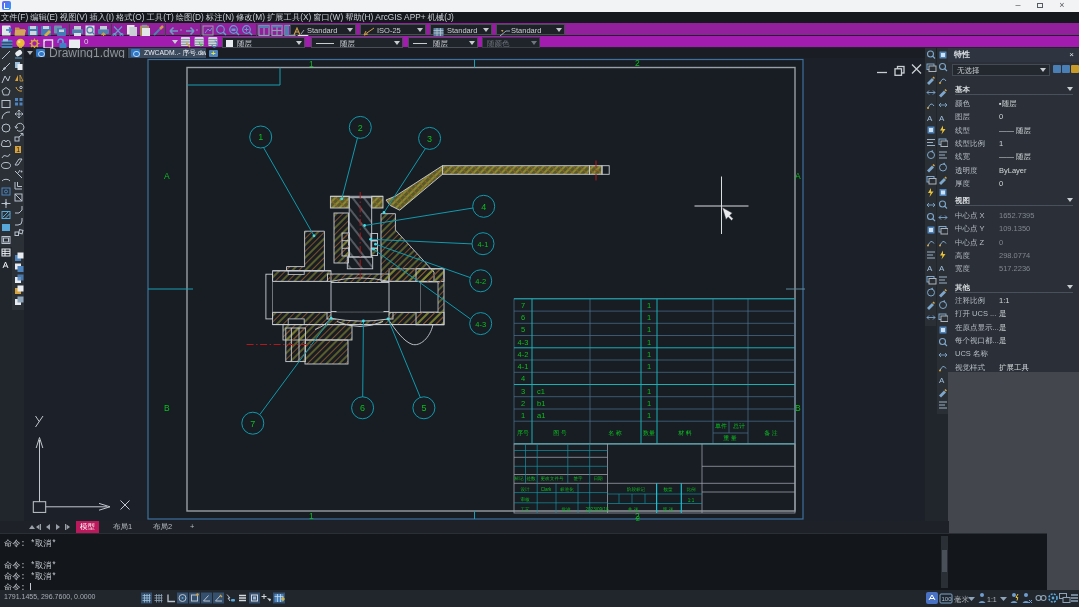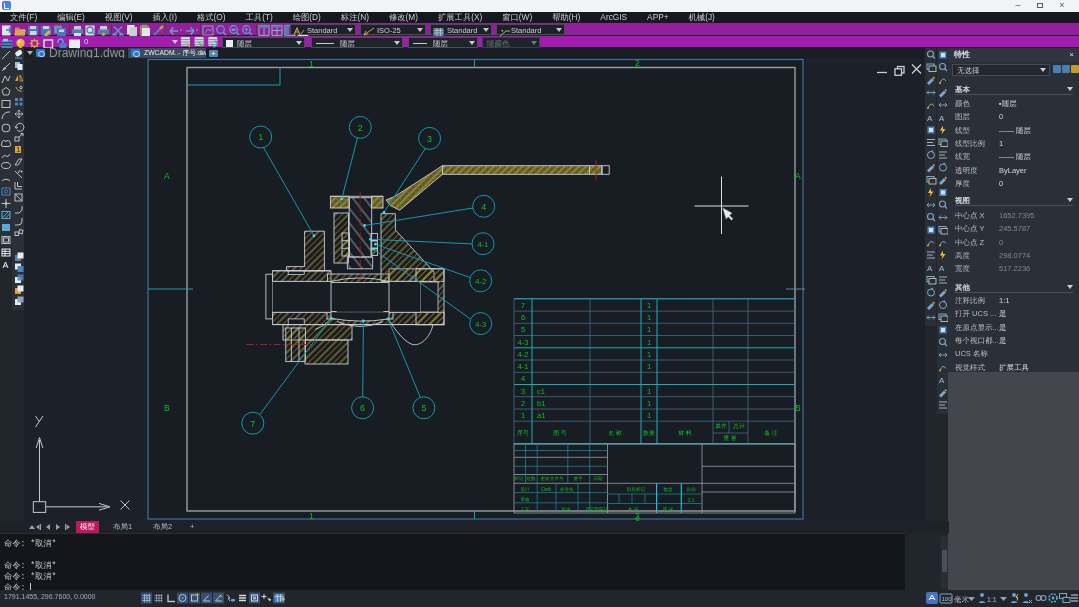--- a/index.html
+++ b/index.html
@@ -6,21 +6,21 @@
 .abs{position:absolute}
 
 #titlebar{left:0;top:0;width:1079px;height:12px;background:#f2f3f5;color:#3c4147;font-size:8.5px;line-height:12px;white-space:nowrap}
 #titlebar .txt{position:absolute;left:13px;top:0}
 #logo{position:absolute;left:2px;top:1px;width:9px;height:9px;border-radius:2px;background:linear-gradient(135deg,#6a60f0,#2e9cf4)}
 #logo:after{content:"";position:absolute;left:2px;top:2px;width:4px;height:5px;border-left:1.5px solid #fff;border-bottom:1.5px solid #fff}
 #wbtns{position:absolute;right:6px;top:0;color:#555b61;font-size:9px;letter-spacing:0;line-height:11px}
 #wbtns span{display:inline-block;width:22px;text-align:center;font-style:normal}
 
 #menubar{left:0;top:12px;width:1079px;height:11px;background:#15181d;color:#c9ced4;font-size:8.3px;line-height:11px;white-space:nowrap}
-#menubar span{display:inline-block;padding:0 10px}
+#menubar span{display:inline-block;padding:0 1px}
 
 .tbar{background:#a21caf;border-bottom:1px solid #21242a}
 #tb1{left:0;top:23px;width:1079px;height:13px;filter:saturate(0.88) brightness(0.97)}
 #tb2{left:0;top:36px;width:1079px;height:12px}
 .combo{position:absolute;top:1px;height:11px;background:#1f232a;border:1px solid #4a4f57;color:#d2d6da;font-size:7.5px;line-height:9px;white-space:nowrap}
 .combo .car{position:absolute;right:2px;top:3px;width:0;height:0;border-left:3px solid transparent;border-right:3px solid transparent;border-top:4px solid #c8cdd2}
 .combo .ci{position:absolute;left:2px;top:1.5px}
 .combo .ct{position:absolute;left:16px;top:1px}
 
 #tabbar{left:0;top:48px;width:1079px;height:10px;background:#1a1d23}
@@ -31,21 +31,21 @@
 
 #canvaswrap{left:24px;top:58px;width:901px;height:463px;background:#1c2028}
 #lefttools{left:0;top:48px;width:36px;height:473px;z-index:3}
 #righttools{left:925px;top:48px;width:23px;height:473px;z-index:3}
 #proppanel{left:948px;top:48px;width:131px;height:542px;background:#2b3038}
 
 #mtabs{left:0;top:521px;width:949px;height:12px;background:#1e2228;color:#b4bac1;font-size:8px;line-height:12px}
 .mtab{position:absolute;top:0;height:12px;padding:0 4px;font-size:7.5px}
 .mtab.act{background:#be185d;color:#fff}
 
-#cmd{left:0;top:533px;width:905px;height:57px;background:#13161b;border-top:1px solid #2a2e35;color:#c5cbd1;font-size:8.2px;font-family:"Liberation Mono",monospace}
+#cmd{left:0;top:533px;width:1047px;height:57px;background:#13161b;border-top:1px solid #2a2e35;color:#c5cbd1;font-size:8.2px;font-family:"Liberation Mono",monospace}
 #cmd div{position:absolute;left:4px;white-space:pre}
 
 #status{left:0;top:590px;width:1079px;height:17px;background:#21252c;color:#a9afb7;font-size:7px;line-height:17px}
 
 .prow{position:absolute;left:7px;width:120px;height:13px;color:#b6bcc4;font-size:7.5px;line-height:13px;white-space:nowrap}
 .prow i{position:absolute;left:44px;font-style:normal;color:#d3d7db}
 .prow i.gv{color:#80868e}
 .psec{position:absolute;left:7px;width:118px;height:11px;color:#d6dade;font-size:7.5px;font-weight:bold;line-height:11px;border-bottom:1px solid #4a505a}
 .pcar{position:absolute;right:0;top:3px;width:0;height:0;border-left:3.5px solid transparent;border-right:3.5px solid transparent;border-top:4.5px solid #c8cdd2}
 .ppico{position:absolute;width:8px;height:8px;background:#4a7fb5;border-radius:1px}
@@ -809,21 +809,21 @@
     <div class="psec" style="top:36px">基本<span class="pcar"></span></div>
     <div class="prow" style="top:49px">颜色<i>▪随层</i></div>
     <div class="prow" style="top:62.3px">图层<i>0</i></div>
     <div class="prow" style="top:75.6px">线型<i>—— 随层</i></div>
     <div class="prow" style="top:88.9px">线型比例<i>1</i></div>
     <div class="prow" style="top:102.2px">线宽<i>—— 随层</i></div>
     <div class="prow" style="top:115.5px">透明度<i>ByLayer</i></div>
     <div class="prow" style="top:128.8px">厚度<i>0</i></div>
     <div class="psec" style="top:147px">视图<span class="pcar"></span></div>
     <div class="prow" style="top:161px">中心点 X<i class="gv">1652.7395</i></div>
-    <div class="prow" style="top:174.3px">中心点 Y<i class="gv">245.5787</i></div>
+    <div class="prow" style="top:174.3px">中心点 Y<i class="gv">109.1350</i></div>
     <div class="prow" style="top:187.6px">中心点 Z<i class="gv">0</i></div>
     <div class="prow" style="top:200.9px">高度<i class="gv">298.0774</i></div>
     <div class="prow" style="top:214.2px">宽度<i class="gv">517.2236</i></div>
     <div class="psec" style="top:234px">其他<span class="pcar"></span></div>
     <div class="prow" style="top:246px">注释比例<i>1:1</i></div>
     <div class="prow" style="top:259.3px">打开 UCS ...<i>是</i></div>
     <div class="prow" style="top:272.6px">在原点显示...<i>是</i></div>
     <div class="prow" style="top:285.9px">每个视口都...<i>是</i></div>
     <div class="prow" style="top:299.2px">UCS 名称<i></i></div>
     <div class="prow" style="top:312.5px">视觉样式<i>扩展工具</i></div>

